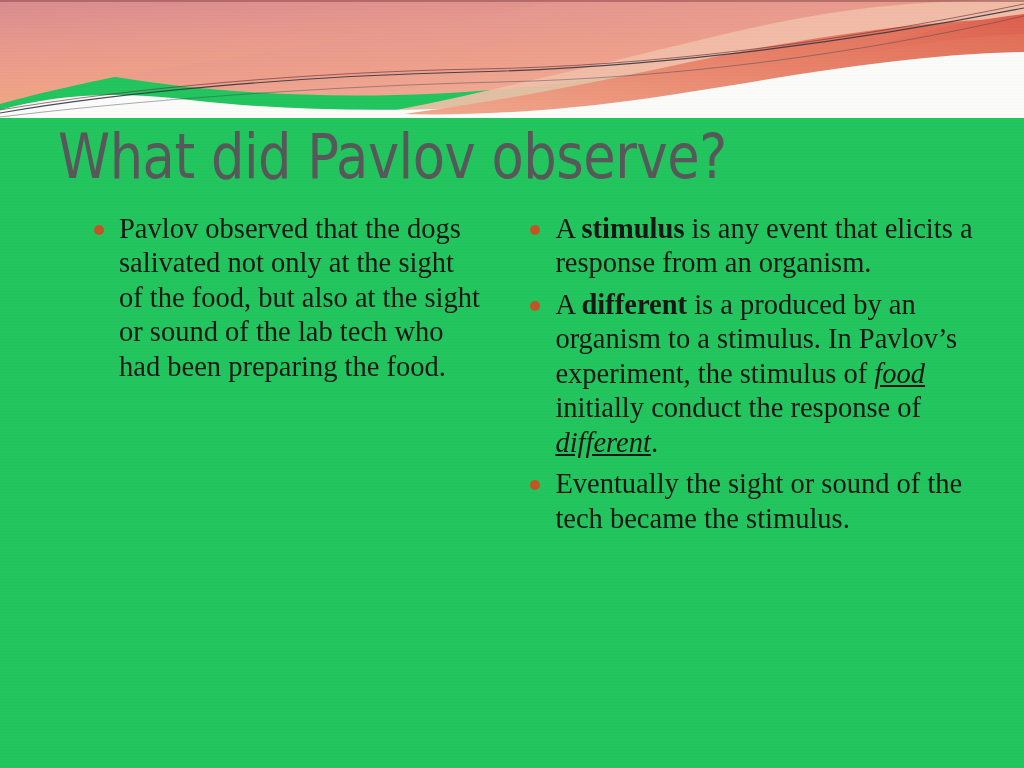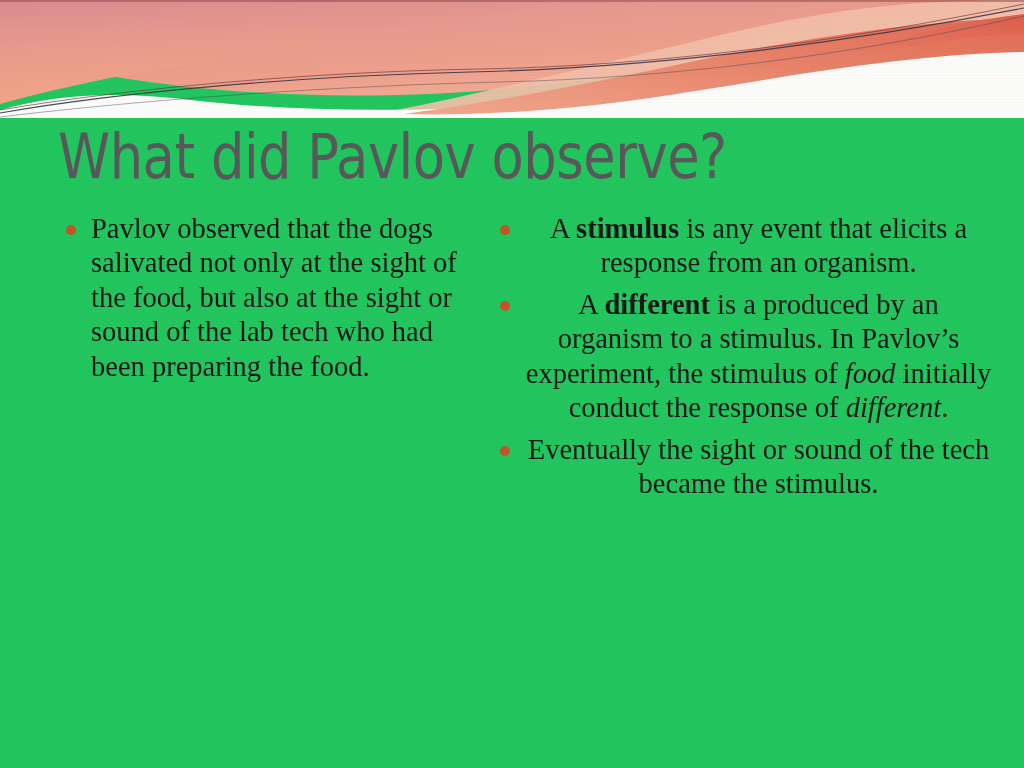--- a/index.html
+++ b/index.html
@@ -69,23 +69,24 @@
     top: 212px;
     width: 1024px;
     height: 520px;
     z-index: 6;
     display: flex;
     align-items: flex-start;
   }
 
   .column {
     box-sizing: border-box;
+    margin-left: 28px;
   }
   #col-left  { width: 480px; padding-left: 60px; padding-right: 0px; }
-  #col-right { width: 544px; padding-left: 14px; padding-right: 32px; text-align: center; }
+  #col-right { width: 544px; padding-left: 14px; padding-right: 32px; }
 
   ul.bullets {
     list-style: none;
     margin: 0;
     padding: 0;
   }
 
   ul.bullets > li {
     position: relative;
     padding-left: 31px;
@@ -104,21 +105,21 @@
     top: 13px;
     width: 10px;
     height: 10px;
     border-radius: 50%;
     background: #c25526;
   }
 
   #col-right ul.bullets > li { margin-bottom: 7px; }
 
   b  { font-weight: 700; }
-  i  { font-style: italic; }
+  i  { font-style: italic; text-decoration: underline; }
 </style>
 </head>
 <body>
 
 <div id="slide">
 
   <div id="banner">
     <svg width="1024" height="118" viewBox="0 0 1024 118" xmlns="http://www.w3.org/2000/svg" aria-hidden="true">
       <defs>
         <linearGradient id="gradRose" x1="0" y1="0" x2="0.25" y2="1">

